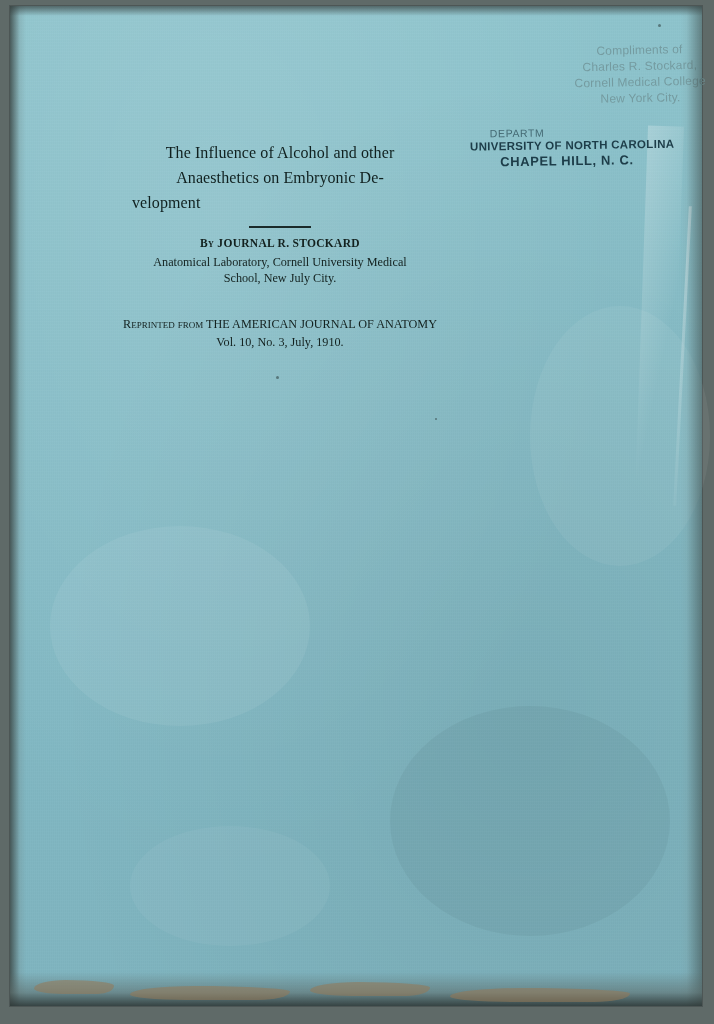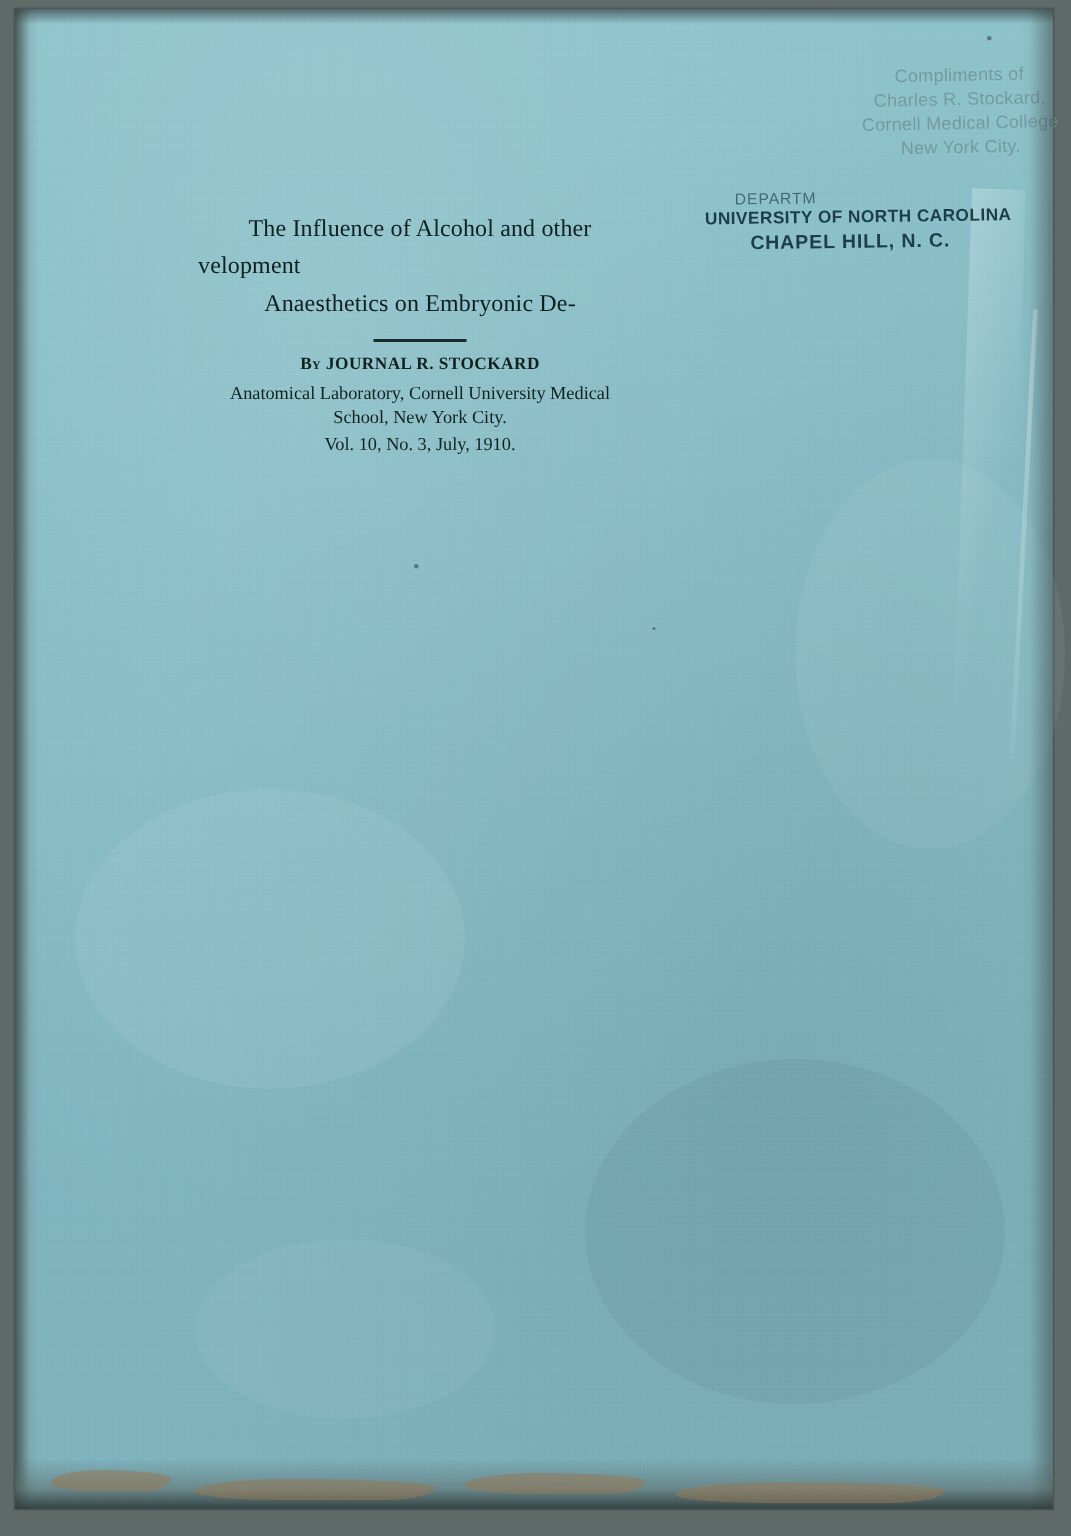--- a/index.html
+++ b/index.html
@@ -220,29 +220,30 @@
     <div class="stain" style="left:120px; top:820px; width:200px; height:120px; background:rgba(255,255,255,0.05);"></div>
     <div class="stain" style="left:520px; top:300px; width:180px; height:260px; background:rgba(255,255,255,0.06);"></div>
 
     <div class="crease"></div>
     <div class="crease2"></div>
 
     <div class="grain"></div>
 
     <div class="title-block">
       <div class="title-line l1">The Influence of Alcohol and other</div>
+      <div class="title-line l2">Anaesthetics on Embryonic De-</div>
       <div class="title-line l3">velopment</div>
-      <div class="title-line l2">Anaesthetics on Embryonic De-</div>
 
       <div class="rule"></div>
 
       <div class="byline">By JOURNAL R. STOCKARD</div>
       <div class="affil">Anatomical Laboratory, Cornell University Medical</div>
-      <div class="affil">School, New York City.</div>
-
+      <div class="affil">School, New July City.</div>
+
+      <div class="reprint smallcaps">Reprinted from THE AMERICAN JOURNAL OF ANATOMY</div>
       <div class="reprint" style="margin-top:2px;">Vol. 10, No. 3, July, 1910.</div>
     </div>
 
     <div class="stamp-compliments">
       <div>Compliments of</div>
       <div>Charles R. Stockard,</div>
       <div>Cornell Medical College</div>
       <div>New York City.</div>
     </div>
 

